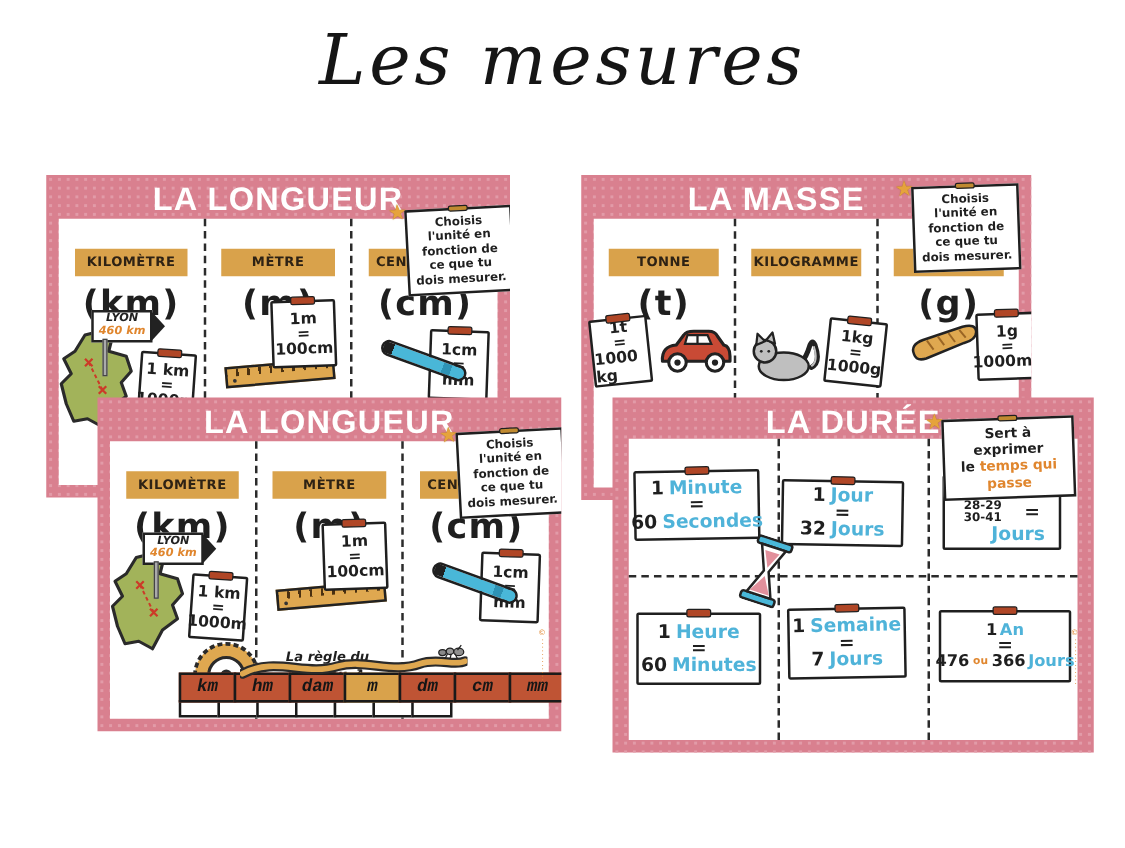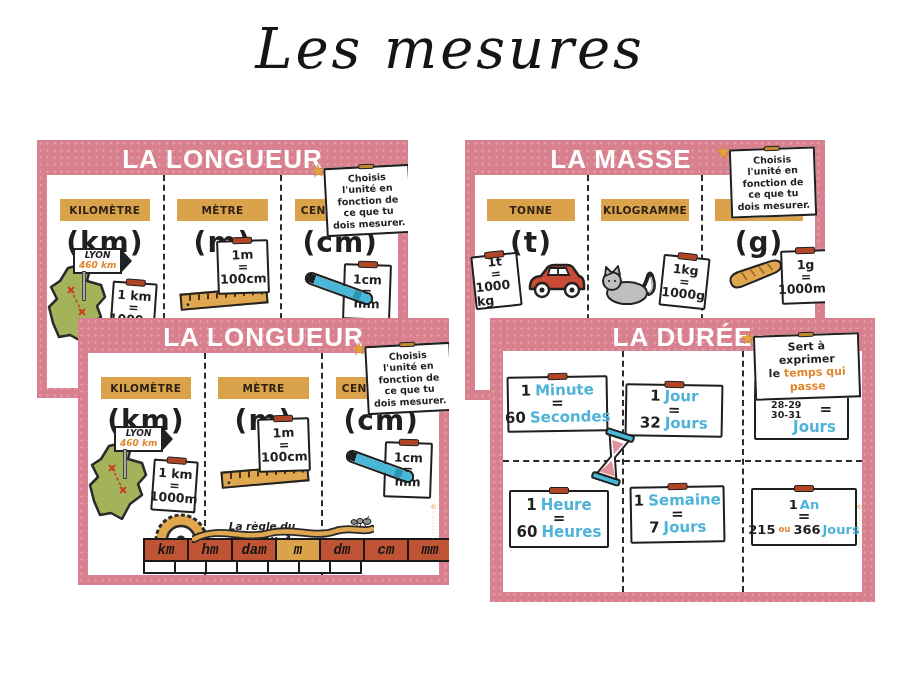--- a/index.html
+++ b/index.html
@@ -375,38 +375,38 @@
     </div>
     <div class="dcard d3">
       <span class="pin"></span>
       <div class="dl">
           <span class="num">1</span>
           <span class="word">Mois</span>
         </div>
       <div class="mois-row">
         <span class="stack">
             <span>28-29</span>
-            <span>30-31</span>
+            <span>30-41</span>
           </span>
         <span class="deq">=</span>
       </div>
       <div class="dl mois-last">
           <span class="word">Jours</span>
         </div>
     </div>
     <div class="dcard d4">
       <span class="pin"></span>
       <div class="dl">
           <span class="num">1</span>
           <span class="word">Heure</span>
         </div>
       <div class="deq">=</div>
       <div class="dl">
           <span class="num">60</span>
-          <span class="word">Heures</span>
+          <span class="word">Minutes</span>
         </div>
     </div>
     <div class="dcard d5">
       <span class="pin"></span>
       <div class="dl">
           <span class="num">1</span>
           <span class="word">Semaine</span>
         </div>
       <div class="deq">=</div>
       <div class="dl">
@@ -415,21 +415,21 @@
         </div>
     </div>
     <div class="dcard d6">
       <span class="pin"></span>
       <div class="dl">
           <span class="num">1</span>
           <span class="word">An</span>
         </div>
       <div class="deq">=</div>
       <div class="dl">
-          <span class="num">215</span>
+          <span class="num">476</span>
           <span class="ou">ou</span>
           <span class="num">366</span>
           <span class="word">Jours</span>
         </div>
     </div>
 
     <svg class="hourglass" viewBox="0 0 34 54">
       <rect x="3" y="1" width="28" height="6" rx="2" fill="#49b7d8" stroke="#222" stroke-width="2"></rect>
       <rect x="3" y="47" width="28" height="6" rx="2" fill="#49b7d8" stroke="#222" stroke-width="2"></rect>
       <path d="M7,7 L27,7 L19,27 L27,47 L7,47 L15,27 Z" fill="#fff" stroke="#222" stroke-width="2" stroke-linejoin="round"></path>

